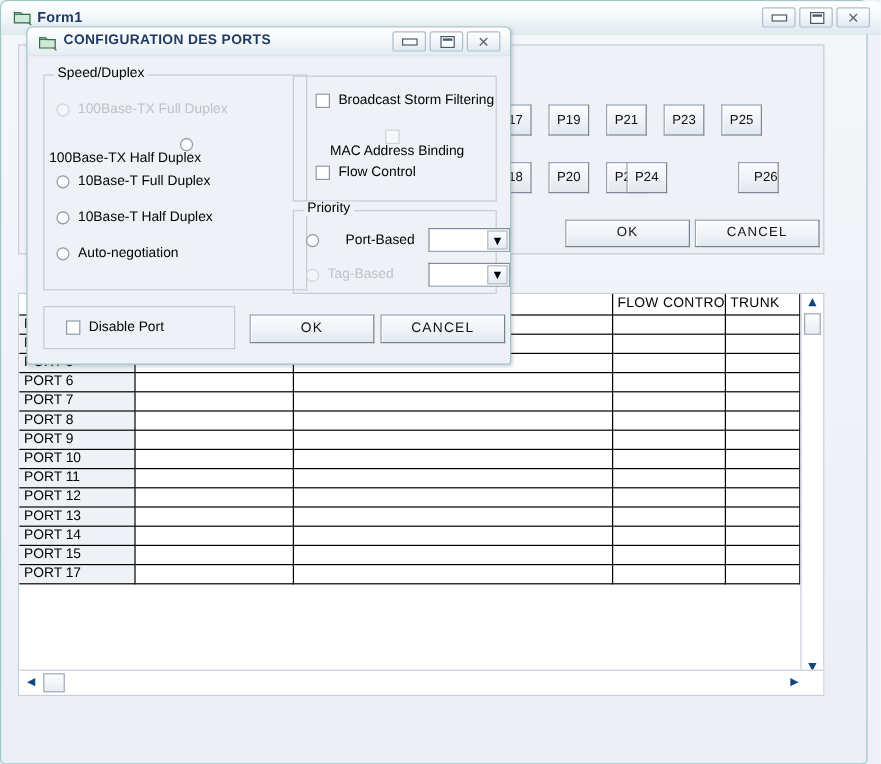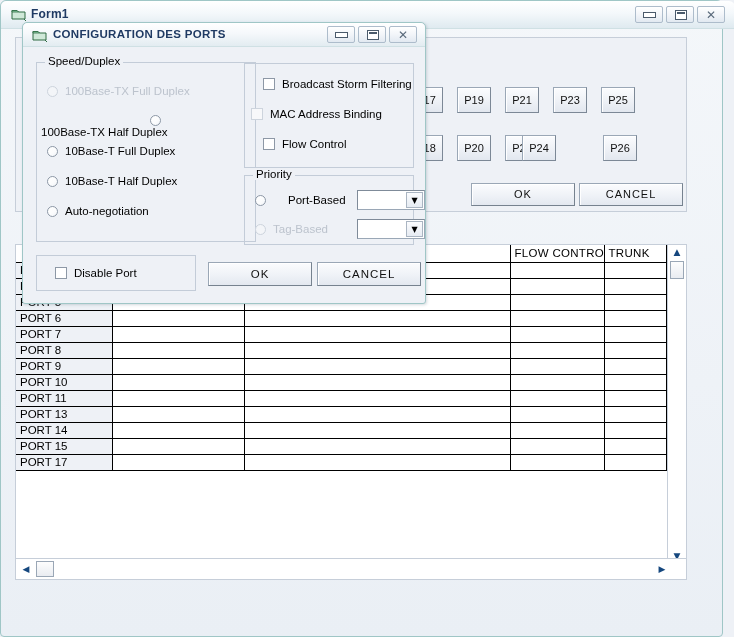--- a/index.html
+++ b/index.html
@@ -440,21 +440,21 @@
       <div class="port-btn" style="left:393px; top:49px;">P17</div>
       <div class="port-btn" style="left:441px; top:49px;">P19</div>
       <div class="port-btn" style="left:489px; top:49px;">P21</div>
       <div class="port-btn" style="left:537px; top:49px;">P23</div>
       <div class="port-btn" style="left:585px; top:49px;">P25</div>
 
       <div class="port-btn" style="left:393px; top:97px;">P18</div>
       <div class="port-btn" style="left:441px; top:97px;">P20</div>
       <div class="port-btn" style="left:489px; top:97px;">P22</div>
       <div class="port-btn" style="left:506px; top:97px;">P24</div>
-      <div class="port-btn" style="left:587px; top:97px;">P26</div>
+      <div class="port-btn" style="left:599px; top:97px;text-align:right;">P26</div>
 
       <div class="grid-btn" style="left:455px; top:145px;">OK</div>
       <div class="grid-btn" style="left:563px; top:145px;">CANCEL</div>
     </div>
 
     <div class="table-wrap">
       <table class="dtable" style="width:668px;">
         <colgroup>
           <col style="width:96px">
           <col style="width:132px">
@@ -540,20 +540,28 @@
             </tr>
             <tr>
               <td class="rowhead">PORT 11</td>
               <td></td>
               <td></td>
               <td></td>
               <td></td>
               <td></td>
             </tr>
             <tr>
+              <td class="rowhead">PORT 12</td>
+              <td></td>
+              <td></td>
+              <td></td>
+              <td></td>
+              <td></td>
+            </tr>
+            <tr>
               <td class="rowhead">PORT 13</td>
               <td></td>
               <td></td>
               <td></td>
               <td></td>
               <td></td>
             </tr>
             <tr>
               <td class="rowhead">PORT 14</td>
               <td></td>
@@ -644,21 +652,21 @@
         <span class="radio-mark"></span>
         <span>Auto-negotiation</span>
       </div>
     </div>
 
     <div class="flat-panel" style="left:221px; top:40px; width:170px; height:105px;">
       <div class="check-row" style="left:18px; top:14px;">
         <span class="check-mark"></span>
         <span>Broadcast Storm Filtering</span>
       </div>
-      <div class="check-row disabled" style="left:6px; top:44px;">
+      <div class="check-row disabled" style="left:30px; top:44px;flex-direction:column;">
         <span class="check-mark"></span>
         <span>MAC Address Binding</span>
       </div>
       <div class="check-row" style="left:18px; top:74px;">
         <span class="check-mark"></span>
         <span>Flow Control</span>
       </div>
     </div>
 
     <div class="groupbox" style="left:221px; top:152px; width:170px; height:70px;">

